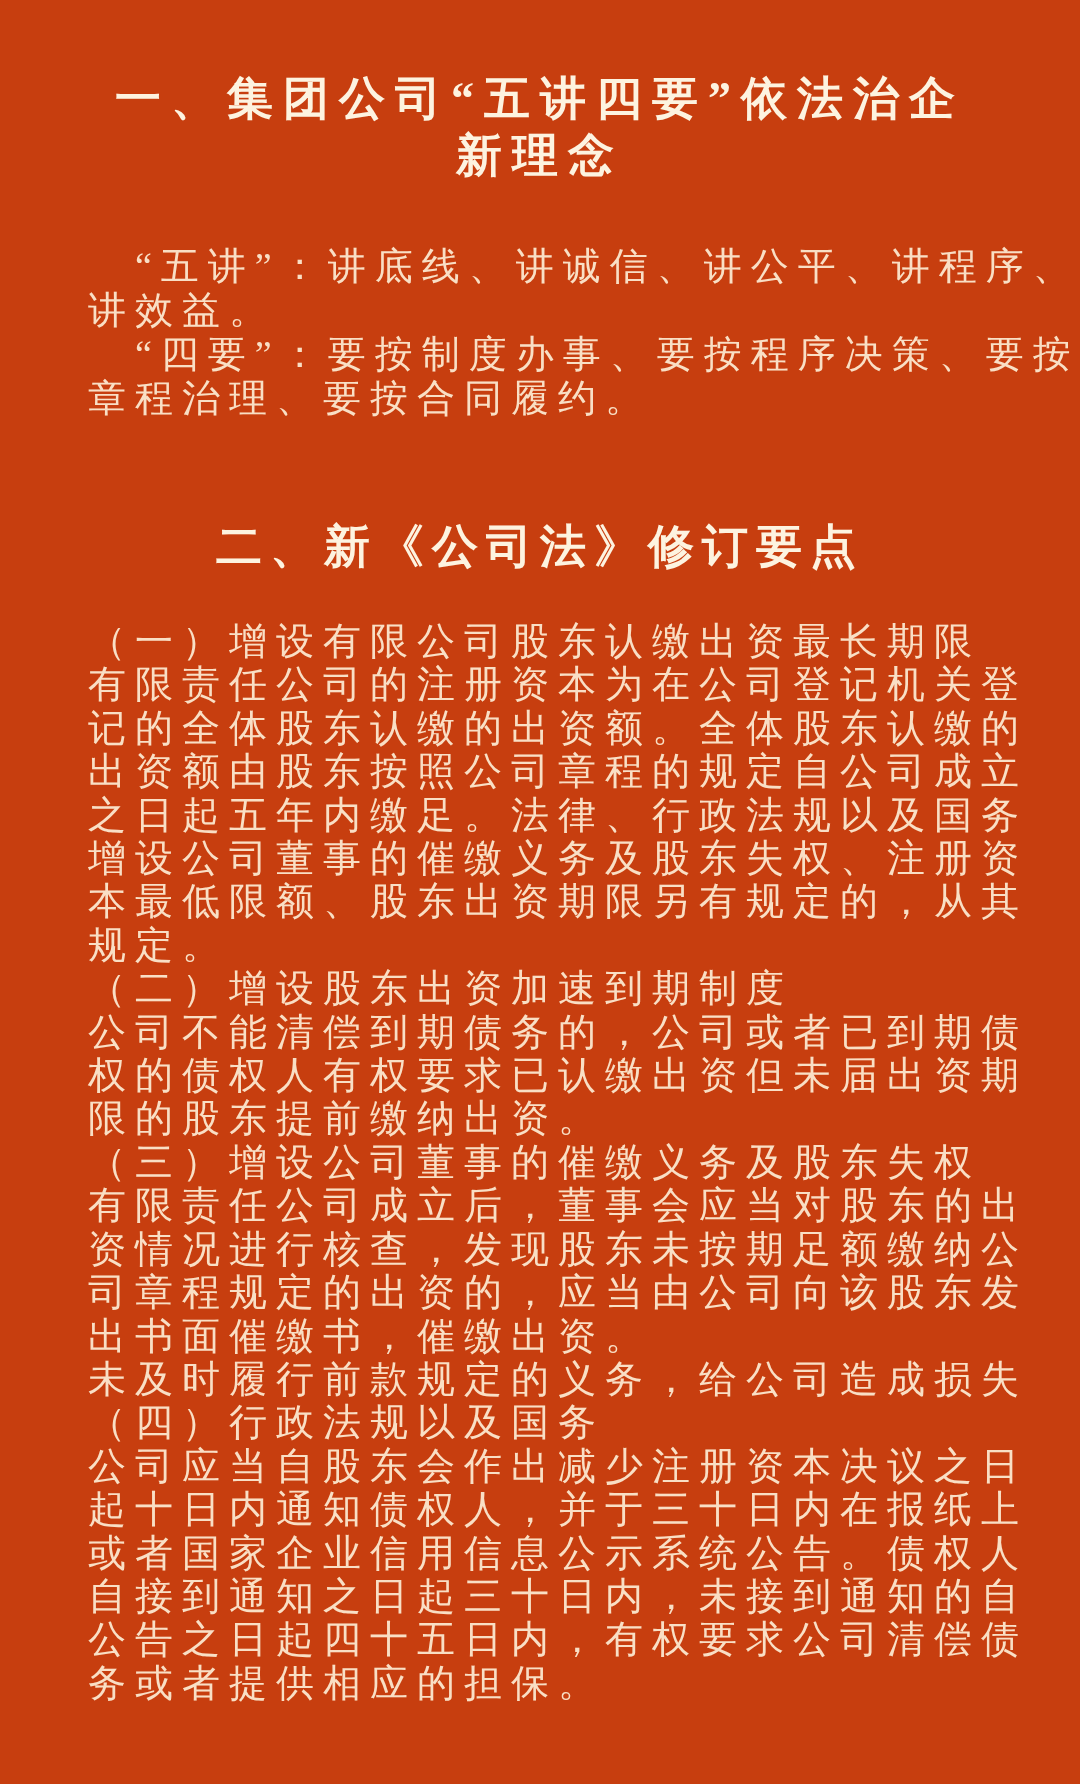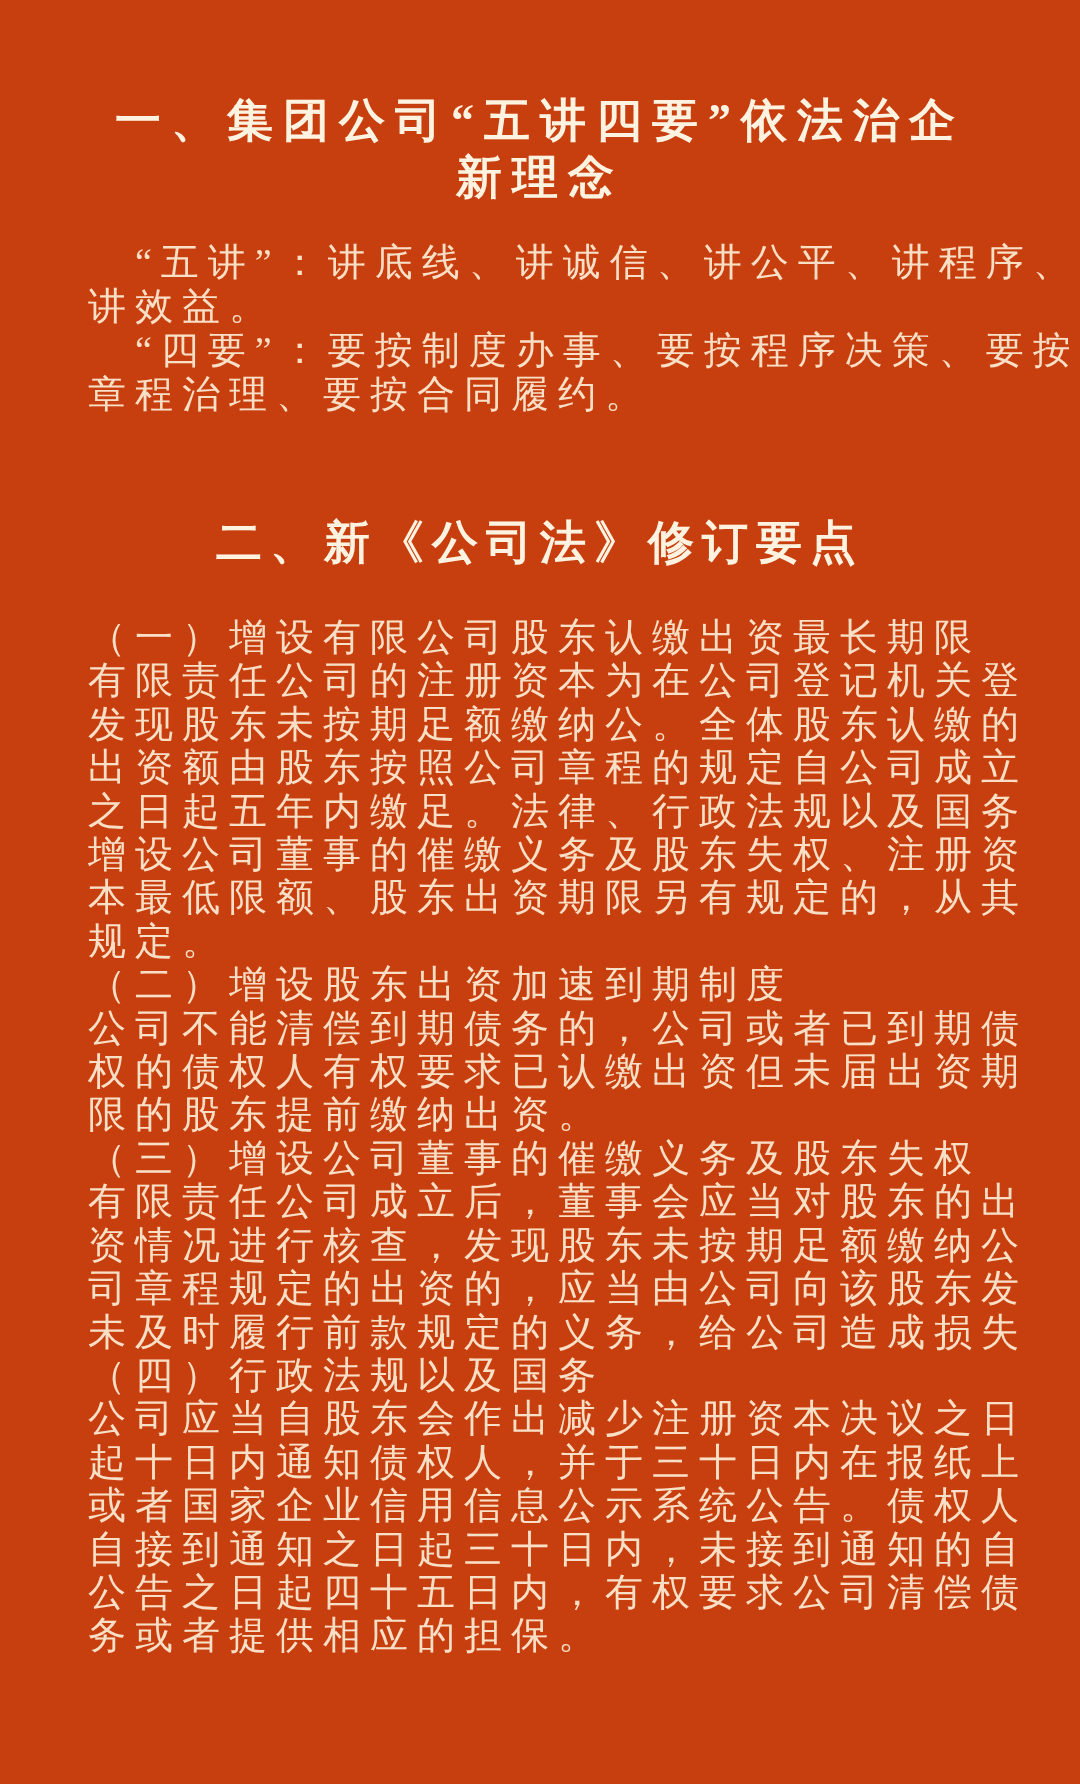--- a/index.html
+++ b/index.html
@@ -15,32 +15,32 @@
     height: 1784px;
     margin: 0 auto;
     background: var(--bg);
     overflow: hidden;
     font-family: "Liberation Serif", "DejaVu Serif", serif;
   }
   .content {
     padding: 0 88px;
   }
   .h1-block {
-    padding-top: 92px;
+    padding-top: 70px;
     text-align: center;
   }
   .h1-block .line {
     font-size: 46px;
     font-weight: bold;
     line-height: 57px;
     letter-spacing: 10px;
     color: var(--heading-color);
   }
   .section1-body {
-    margin-top: 34px;
+    margin-top: 60px;
   }
   .body-text .line {
     font-size: 38px;
     line-height: 44px;
     letter-spacing: 9px;
     color: var(--body-color);
     white-space: nowrap;
   }
   .h2-block {
     margin-top: 98px;
@@ -78,34 +78,35 @@
         <div class="line">章程治理、要按合同履约。</div>
       </div>
 
     <div class="h2-block">
       <div class="line">二、新《公司法》修订要点</div>
     </div>
 
     <div class="body-text section2-body">
         <div class="line">（一）增设有限公司股东认缴出资最长期限</div>
         <div class="line">有限责任公司的注册资本为在公司登记机关登</div>
-        <div class="line">发现股东未按期足额缴纳公。全体股东认缴的</div>
+        <div class="line">记的全体股东认缴的出资额。全体股东认缴的</div>
         <div class="line">出资额由股东按照公司章程的规定自公司成立</div>
         <div class="line">之日起五年内缴足。法律、行政法规以及国务</div>
         <div class="line">增设公司董事的催缴义务及股东失权、注册资</div>
         <div class="line">本最低限额、股东出资期限另有规定的，从其</div>
         <div class="line">规定。</div>
         <div class="line">（二）增设股东出资加速到期制度</div>
         <div class="line">公司不能清偿到期债务的，公司或者已到期债</div>
         <div class="line">权的债权人有权要求已认缴出资但未届出资期</div>
         <div class="line">限的股东提前缴纳出资。</div>
         <div class="line">（三）增设公司董事的催缴义务及股东失权</div>
         <div class="line">有限责任公司成立后，董事会应当对股东的出</div>
         <div class="line">资情况进行核查，发现股东未按期足额缴纳公</div>
         <div class="line">司章程规定的出资的，应当由公司向该股东发</div>
+        <div class="line">出书面催缴书，催缴出资。</div>
         <div class="line">未及时履行前款规定的义务，给公司造成损失</div>
         <div class="line">（四）行政法规以及国务</div>
         <div class="line">公司应当自股东会作出减少注册资本决议之日</div>
         <div class="line">起十日内通知债权人，并于三十日内在报纸上</div>
         <div class="line">或者国家企业信用信息公示系统公告。债权人</div>
         <div class="line">自接到通知之日起三十日内，未接到通知的自</div>
         <div class="line">公告之日起四十五日内，有权要求公司清偿债</div>
         <div class="line">务或者提供相应的担保。</div>
       </div>
 

